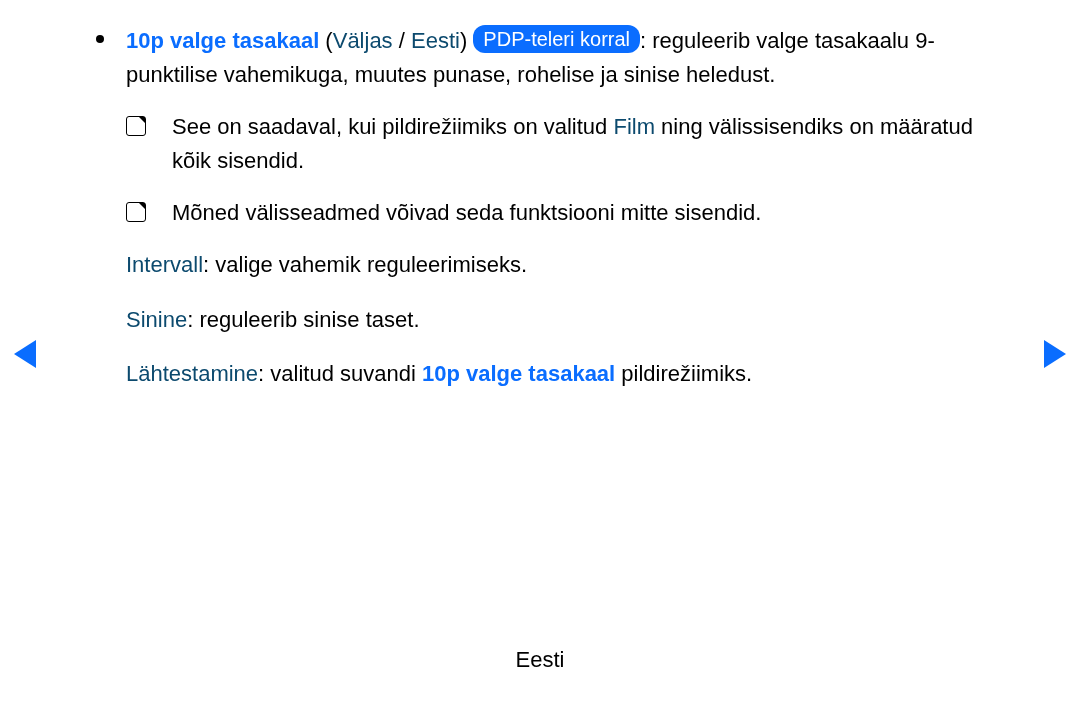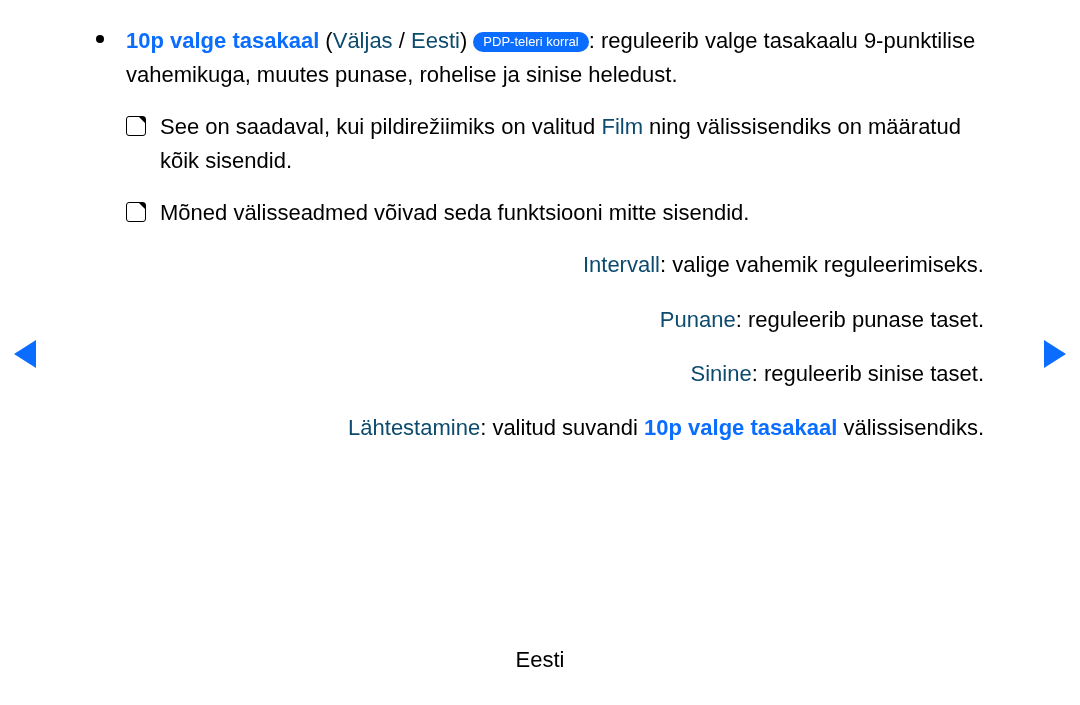--- a/index.html
+++ b/index.html
@@ -32,33 +32,34 @@
     margin-top: 11px;
     margin-right: 22px;
     flex-shrink: 0;
   }
   .blue { color: #0c4a6e; }
   .blue-bold { color: #0A6DFF; font-weight: bold; margin-top: 36px; }
   .badge {
     display: inline-block;
     background: #0A6DFF;
     color: #ffffff;
-    font-size: 13px;
+    font-size: 20px;
     padding: 2px 10px;
     border-radius: 12px;
     vertical-align: 2px;
     line-height: 1.2;
   }
   .line { line-height: 1.55; }
   .para1 { margin-bottom: 18px; }
   .note-row {
     display: flex;
     align-items: flex-start;
     margin-left: 30px;
     margin-bottom: 18px;
+    gap: 12px;
   }
   .note-icon {
     width: 20px;
     height: 20px;
     border: 1.5px solid #000;
     border-radius: 3px;
     margin-top: 6px;
     margin-right: 14px;
     flex-shrink: 0;
     position: relative;
@@ -70,21 +71,21 @@
     right: 0;
     width: 0;
     height: 0;
     border-style: solid;
     border-width: 0 6px 6px 0;
     border-color: transparent #000 transparent transparent;
   }
   .def-list {
     margin-left: 30px;
   }
-  .def-row { margin-bottom: 20px; text-align: right; }
+  .def-row { margin-bottom: 20px; }
   .nav-left, .nav-right {
     position: absolute;
     top: 340px;
     width: 0;
     height: 0;
   }
   .nav-left {
     left: 14px;
     border-top: 14px solid transparent;
     border-bottom: 14px solid transparent;
@@ -131,27 +132,24 @@
     <div class="line">
       <span class="wrap">Mõned välisseadmed võivad seda funktsiooni mitte sisendid.</span>
     </div>
   </div>
 
   <div class="def-list">
     <div class="def-row line">
       <span class="blue wrap">Intervall</span><span class="wrap">: valige vahemik reguleerimiseks.</span>
     </div>
     <div class="def-row line">
-      <span class="blue wrap">Punane</span><span class="wrap">: reguleerib punase taset.</span>
-    </div>
-    <div class="def-row line">
       <span class="blue wrap">Sinine</span><span class="wrap">: reguleerib sinise taset.</span>
     </div>
     <div class="def-row line">
-      <span class="blue wrap">Lähtestamine</span><span class="wrap">: valitud suvandi </span><span class="blue-bold wrap">10p valge tasakaal</span><span class="wrap"> välissisendiks.</span>
+      <span class="blue wrap">Lähtestamine</span><span class="wrap">: valitud suvandi </span><span class="blue-bold wrap">10p valge tasakaal</span><span class="wrap"> pildirežiimiks.</span>
     </div>
   </div>
 
 </div>
 
 <div class="footer">
   <span>Eesti</span>
 </div>
 
 </body></html>

